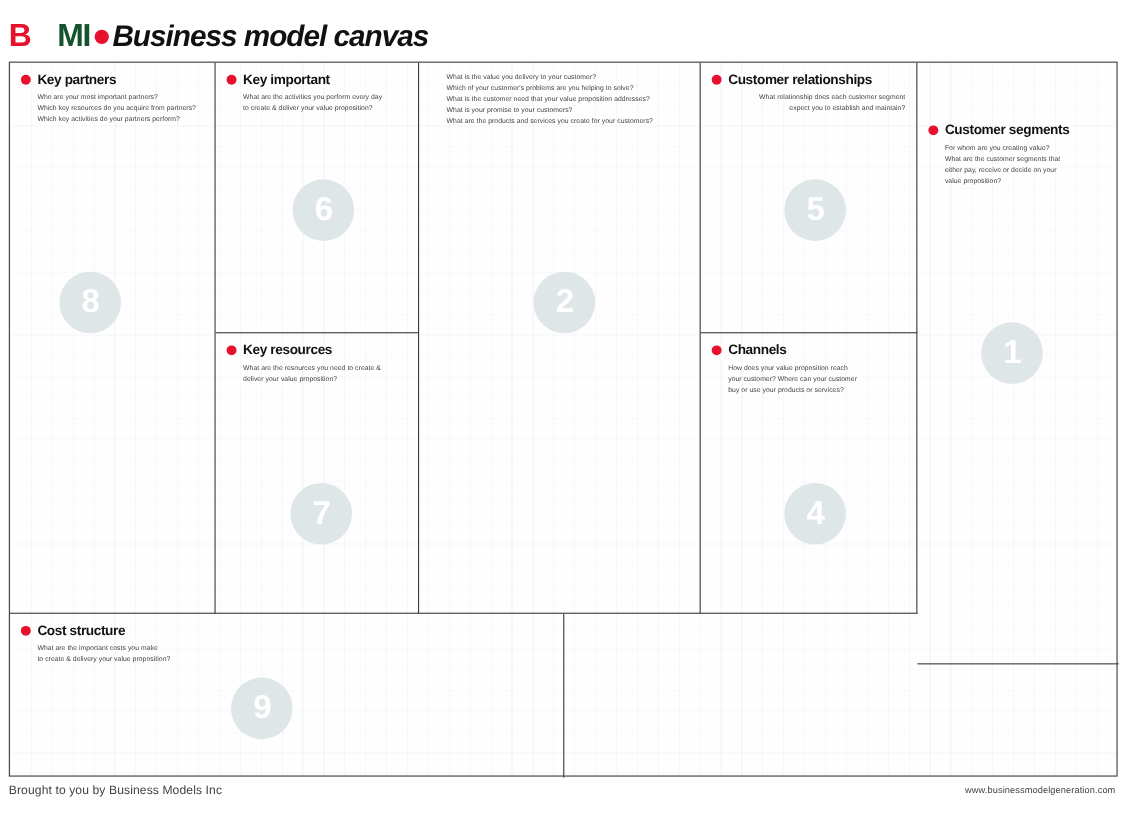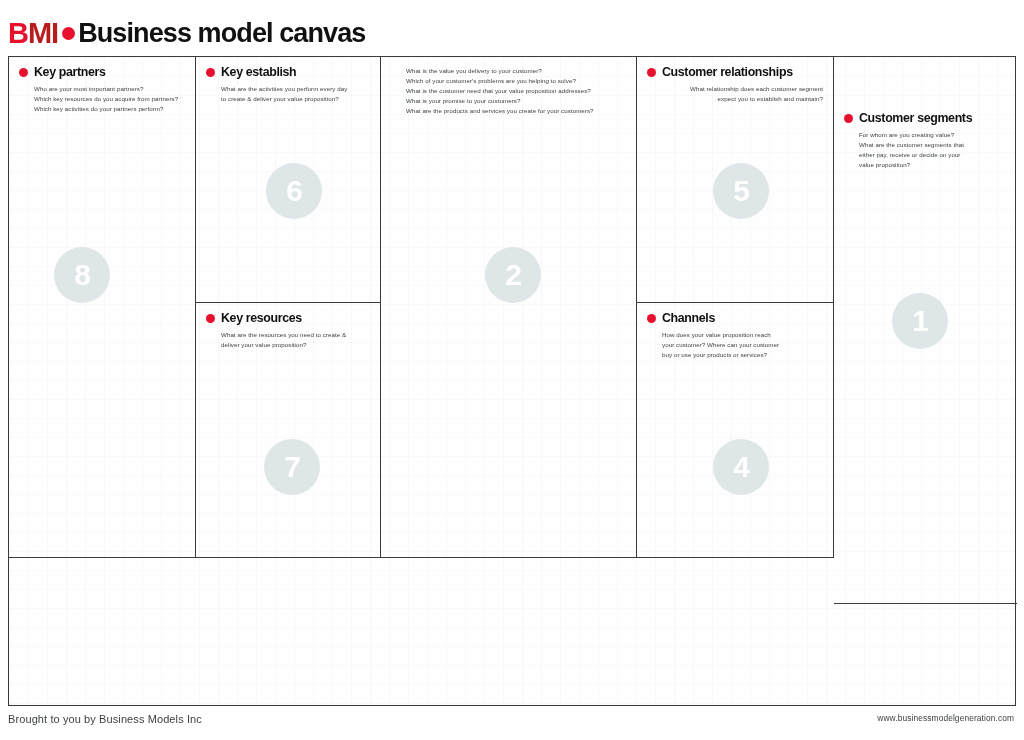--- a/index.html
+++ b/index.html
@@ -32,37 +32,39 @@
     font-size: 29px;
     font-weight: 700;
     letter-spacing: -1px;
     color: #e8112d;
     line-height: 1;
   }
   .logo-mi {
     font-size: 29px;
     font-weight: 700;
     letter-spacing: -1px;
-    color: #b91c1c;
+    color: #14532d;
     line-height: 1;
+    margin-left: 24px;
   }
   .logo-dot {
     width: 13px;
     height: 13px;
     border-radius: 50%;
     background: #e8112d;
     margin: 0 3px 0 4px;
     display: inline-block;
   }
   .header-title {
     font-size: 27px;
     font-weight: 700;
     letter-spacing: -0.9px;
     color: #111111;
     line-height: 1;
+    font-style: italic;
   }
 
   
   .canvas {
     position: absolute;
     left: 8px;
     top: 56px;
     width: 1008px;
     height: 650px;
     border: 1.3px solid #3a3a3a;
@@ -169,21 +171,21 @@
         <div>Who are your most important partners?</div>
         <div>Which key resources do you acquire from partners?</div>
         <div>Which key activities do your partners perform?</div>
       </div>
       <div class="numcircle" style="left:45px; top:190px;">8</div>
     </div>
 
     <div class="cell brd-r brd-b" style="left:187px; top:0; width:185px; height:246px;">
       <div class="cell-head">
         <span class="bullet"></span>
-        <span class="cell-title">Key establish</span>
+        <span class="cell-title">Key important</span>
       </div>
       <div class="cell-desc">
         <div>What are the activities you perform every day</div>
         <div>to create &amp; deliver your value proposition?</div>
       </div>
       <div class="numcircle" style="left:70px; top:106px;">6</div>
     </div>
 
     <div class="cell brd-r brd-b" style="left:187px; top:246px; width:185px; height:255px;">
       <div class="cell-head">
@@ -240,20 +242,31 @@
       </div>
       <div class="cell-desc">
         <div>For whom are you creating value?</div>
         <div>What are the customer segments that</div>
         <div>either pay, receive or decide on your</div>
         <div>value proposition?</div>
       </div>
       <div class="numcircle" style="left:58px; top:190px;">1</div>
     </div>
 
+    <div class="cell brd-r" style="left:0; top:501px; width:504px; height:149px;">
+      <div class="cell-head">
+        <span class="bullet"></span>
+        <span class="cell-title">Cost structure</span>
+      </div>
+      <div class="cell-desc">
+        <div>What are the important costs you make</div>
+        <div>to create &amp; delivery your value proposition?</div>
+      </div>
+      <div class="numcircle" style="left:201px; top:58px;">9</div>
+    </div>
 
 
   </div>
 
   <div class="footer-left">Brought to you by Business Models Inc</div>
   <div class="footer-right">www.businessmodelgeneration.com</div>
 
 </div>
 
 </body></html>

